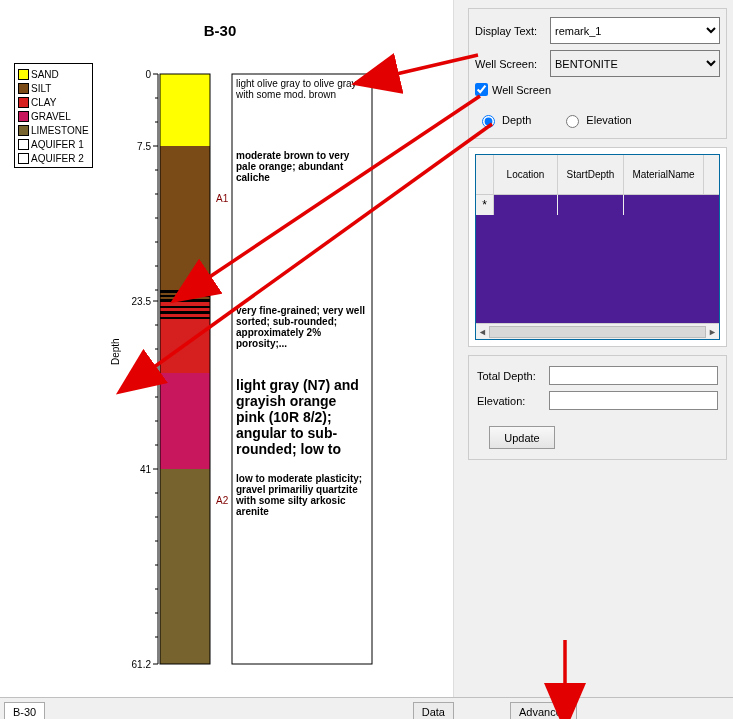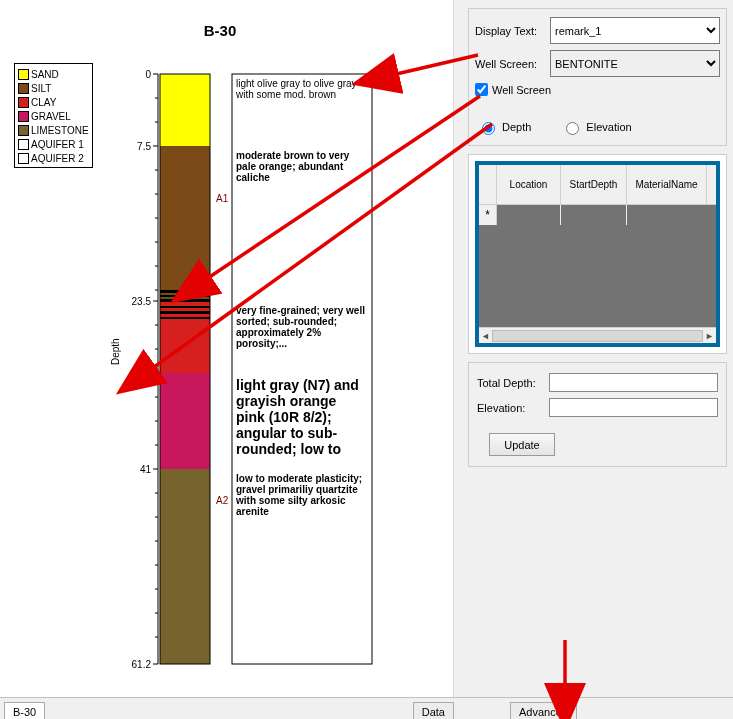--- a/index.html
+++ b/index.html
@@ -16,27 +16,27 @@
   .legend-label { font-size:10px; }
   .depth-axis-label { position:absolute; top:365px; left:110px; font-size:10px; transform:rotate(-90deg); transform-origin:left top;}
   .boreholesvg { position:absolute; top:54px; left:128px; }
   
   
   .group { border:1px solid #ccc; background:#f0f0f0; margin:4px 6px 8px 14px; padding:8px 6px;}
   .form-row { display:flex; align-items:center; margin-bottom:6px;justify-content:center; }
   .form-label { width:75px; font-size:11px;}
   .form-select { flex:1; font-size:11px; height:27px; border:1px solid #7a7a7a;}
   .sel-highlight { background:#0078d7; color:#fff;}
-  .chk-row { margin:4px 0 23px 0; display:flex; align-items:center;}
+  .chk-row { margin:4px 0 16px 0; display:flex; align-items:center;}
   .chk-row input { margin:0 4px 0 0;}
   .radio-row { display:flex; gap:30px; margin:4px 0 2px 2px;}
   .radio-row label { display:flex; align-items:center; gap:4px; font-size:11px;}
   
   .grid-wrap { border:1px solid #ccc; margin:0 6px 8px 14px; background:#fff; height:200px; display:flex; flex-direction:column;}
-  .grid-inner { flex:1; position:relative; margin:6px; border:4px solid #0369a1; background:#737373; overflow:hidden;}
+  .grid-inner { flex:1; position:relative; margin:6px; border:1px solid #0369a1; background:#4c1d95; overflow:hidden;}
   .grid-head { display:flex; background:#f0f0f0; border-bottom:1px solid #ccc; height:40px;}
   .grid-head-cell { border-right:1px solid #d0d0d0; padding:4px 3px; font-size:10px; text-align:center; display:flex; align-items:center; justify-content:center;}
   .grid-rowhead { width:18px; background:#f0f0f0; border-right:1px solid #d0d0d0;}
   .grid-body-row { display:flex; height:20px;}
   .grid-body-row .grid-rowhead { display:flex; align-items:center; justify-content:center; font-size:12px;}
   .grid-scroll { height:16px; background:#f0f0f0; border-top:1px solid #d0d0d0; display:flex; align-items:center; justify-content:space-between; padding:0 2px;}
   .scroll-arrow { font-size:9px; color:#555;}
   
   .inputs-group { border:1px solid #ccc; margin:0 6px 8px 14px; padding:10px 8px; background:#f0f0f0;}
   .inputs-group .form-row .form-label { width:72px;}

